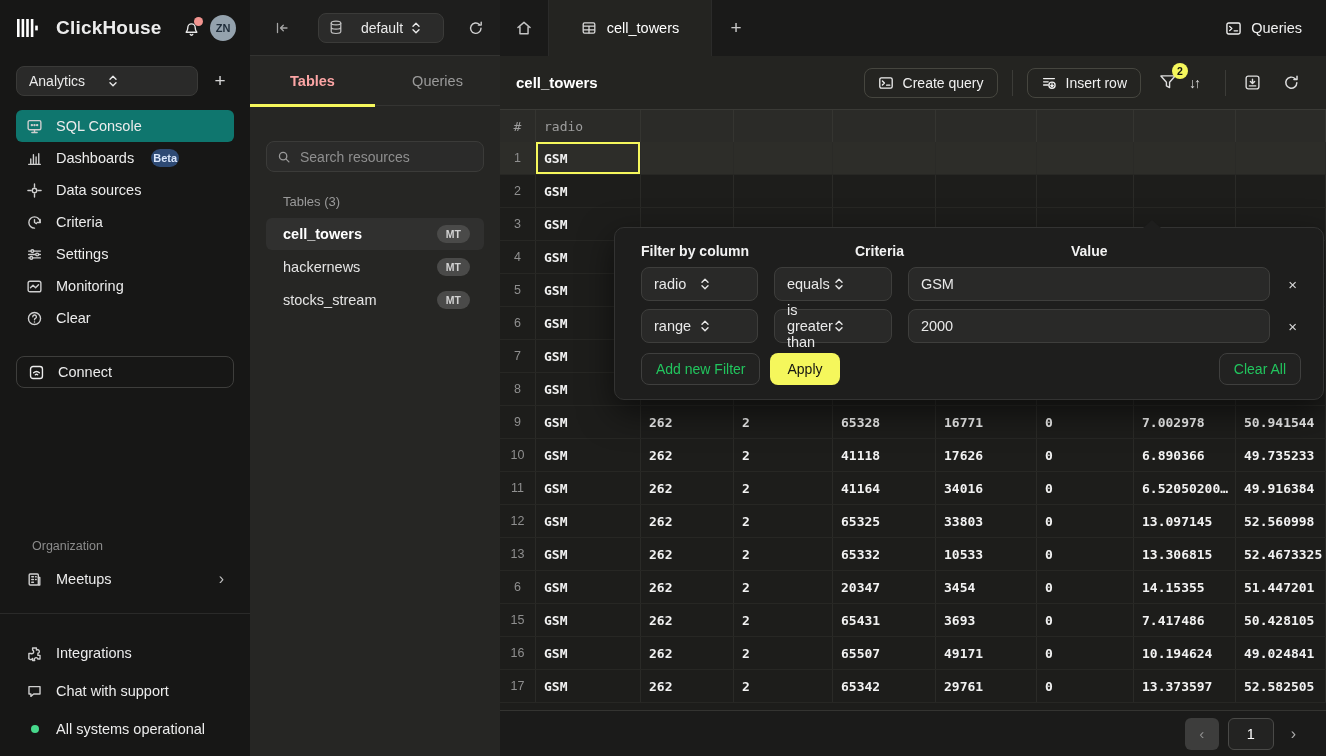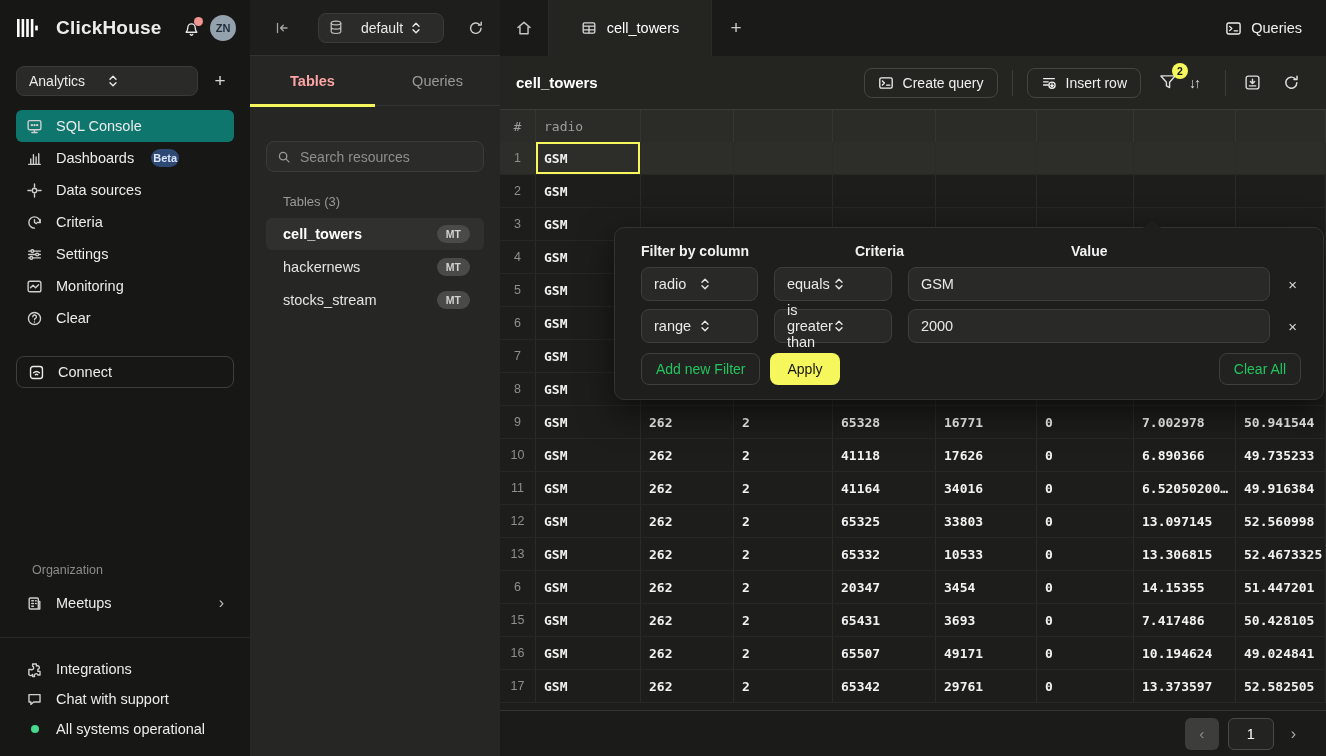--- a/index.html
+++ b/index.html
@@ -24,21 +24,21 @@
   .nav { padding:0 16px; }
   .nav-item { height:32px; display:flex; align-items:center; gap:13px; padding:0 10px; border-radius:6px; color:#ececec; font-size:14.5px; cursor:pointer; }
   .nav-item .nicon { color:#cfcfcf; width:17px; }
   .nav-item.active { background:#0f766e; }
   .beta-badge { background:#2e4a74; color:#dbe7fb; font-size:11px; font-weight:700; padding:3px 2px; border-radius:10px; margin-left:4px; }
   .connect-btn { margin:22px 16px 0; height:32px; border:1px solid #3e3e3c; border-radius:8px; display:flex; align-items:center; gap:13px; padding:0 11px; font-size:14.5px; cursor:pointer; color:#ececec; background:transparent; }
   .sb-spacer { flex:1; }
   .org-label { margin:0 0 10px 32px; font-size:12.5px; color:#8c8c8c; }
   .sb-divider { border-top:1px solid #2a2a29; margin-top:18px; }
   .sb-footer { padding:16px 16px 12px; }
-  .sb-footer .nav-item { height:30px; }
+  .sb-footer .nav-item { height:30px;margin-top:8px; }
   .status-dot { width:8px; height:8px; border-radius:50%; background:#47d98c; margin:0 4px 0 5px; }
   .chev-right { margin-left:auto; color:#bdbdbd; font-size:16px; }
 
   
   .explorer { width:250px; background:#262624; display:flex; flex-direction:column; flex-shrink:0; }
   .ex-top { height:56px; background:#1e1e1d; display:flex; align-items:center; padding:0 16px; border-bottom:1px solid #333331; }
   .collapse-icon { color:#a5a5a5; margin-left:8px; cursor:pointer; }
   .db-select { width:126px; height:30px; margin-left:28px; background:#2b2b2a; border:1px solid #3b3b39; border-radius:8px; display:flex; align-items:center; gap:8px; padding:0 8px 0 10px; cursor:pointer; }
   .db-select span { flex:1; font-size:14px; color:#eaeaea; }
   .db-select .dicon { color:#c2c2c2; }

